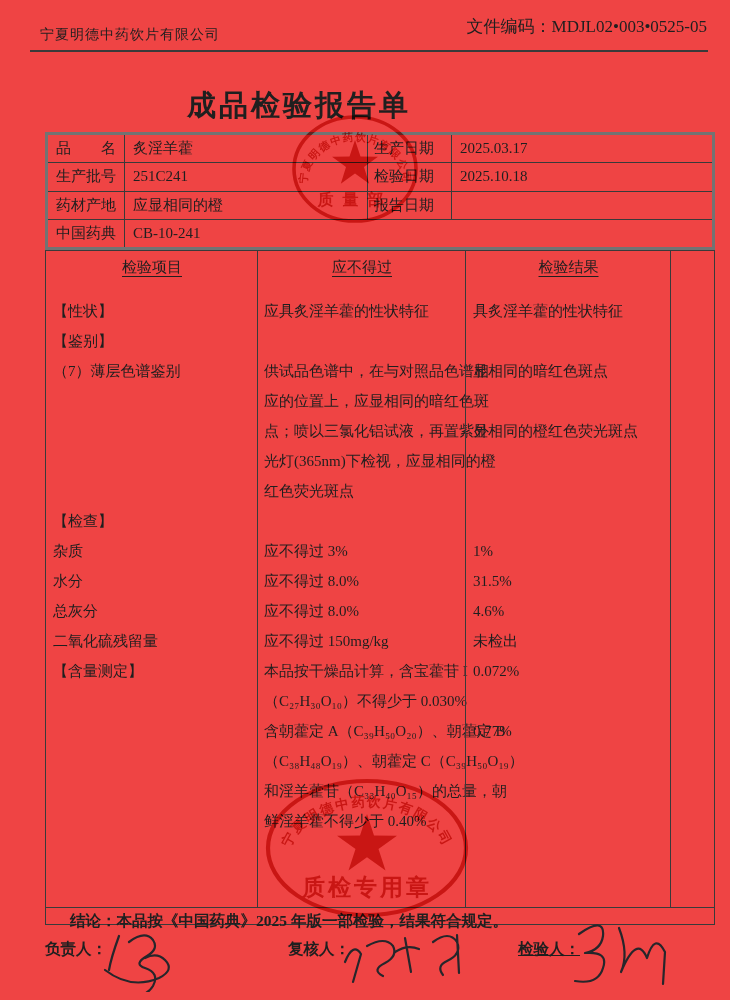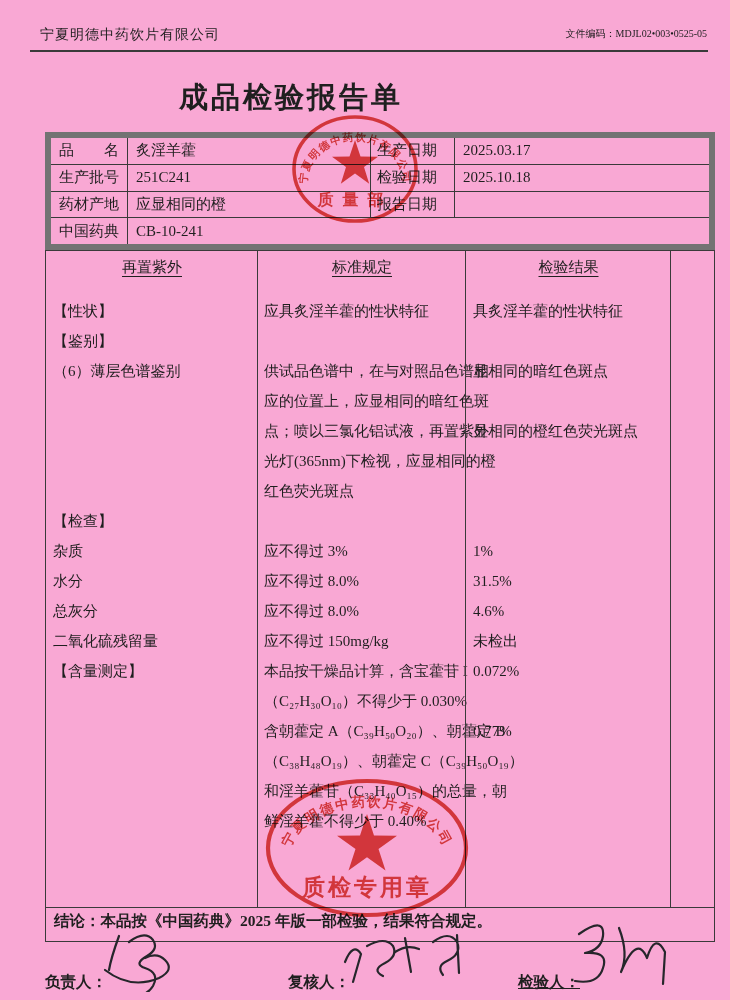--- a/index.html
+++ b/index.html
@@ -1,33 +1,33 @@
 <!DOCTYPE html>
 <html><head>
 <meta charset="utf-8">
 <style>
   html,body{margin:0;padding:0;}
   .page{
     position:relative; width:730px; height:1000px;
-    background:#f9a8d4; overflow:hidden;
+    background:#ef4444; overflow:hidden;
     font-family:"Liberation Serif","DejaVu Serif",serif;
     color:#1f1f1f;
   }
   
   .hdr-company{position:absolute; left:40px; top:26px; font-size:14px; letter-spacing:1px;}
-  .hdr-code{position:absolute; right:23px; top:27px; font-size:10px;}
+  .hdr-code{position:absolute; right:23px; top:15px; font-size:17px;}
   .hdr-rule{position:absolute; left:30px; top:50px; width:678px; height:2px; background:#3a3a3a;}
   .title{
     position:absolute; left:0; top:78px; width:582px; text-align:center;
-    font-size:29px; font-weight:bold; letter-spacing:3px; margin:0;
+    font-size:29px; font-weight:bold; letter-spacing:3px; margin:8px;
   }
   
   .info-table{
     position:absolute; left:45px; top:132px; width:670px; height:118px;
-    border:6px solid #737373; box-sizing:border-box;
+    border:3px solid #737373; box-sizing:border-box;
     display:flex; flex-direction:column; font-size:15px;
   }
   .i-row{flex:1; display:flex; border-bottom:1px solid #3a3a3a;}
   .i-row:last-child{border-bottom:none;}
   .i-cell{box-sizing:border-box; border-right:1px solid #3a3a3a; display:flex; align-items:center; padding-left:8px;}
   .i-label{width:77px; }
   .i-label span{display:inline-block; width:60px; text-align:justify; text-align-last:justify;}
   .i-value{width:243px;}
   .i-dlabel{width:84px; padding-left:6px;}
   .i-dvalue{flex:1; border-right:none;}
@@ -44,25 +44,25 @@
   .trow{display:flex; height:30px; line-height:30px; white-space:nowrap;}
   .tc{box-sizing:border-box; overflow:visible;}
   .tc1{width:212px; padding-left:7px;}
   .tc2{width:208px; padding-left:6px;}
   .tc3{width:205px; padding-left:7px;}
   .tc4{flex:1;}
   .vline{position:absolute; top:0; bottom:0; width:1px; background:#3a3a3a;}
   .vl1{left:211px;} .vl2{left:419px;} .vl3{left:624px;}
   
   .conclusion{
-    position:absolute; left:45px; top:907px; width:670px; height:35px;
+    position:absolute; left:45px; top:907px; width:670px; height:18px;
     border:1px solid #3a3a3a; box-sizing:border-box;
-    font-size:15.5px; font-weight:600; line-height:25px; padding-left:8px;
-  }
-  .signer-label{position:absolute; font-size:15.5px; top:972px; font-weight:600;}
+    font-size:15.5px; font-weight:600; line-height:25px; padding-left:24px;
+  }
+  .signer-label{position:absolute; font-size:15.5px; top:939px; font-weight:600;}
   .sl1{left:45px;} .sl2{left:288px;} .sl3{left:518px;text-decoration:underline;}
   .sig{position:absolute;}
   .sig path{fill:none; stroke:#26262b; stroke-width:2.2; stroke-linecap:round; stroke-linejoin:round;}
   
   .stamp{position:absolute; mix-blend-mode:multiply; opacity:0.88;}
   .stamp *{font-family:"Liberation Sans","DejaVu Sans",sans-serif;}
 </style>
 </head>
 <body>
 
@@ -105,45 +105,45 @@
       <div class="i-cell i-wide">CB-10-241</div>
     </div>
   </div>
 
   <div class="main-table">
     <div class="vline vl1"></div>
     <div class="vline vl2"></div>
     <div class="vline vl3"></div>
     <div class="mt-header">
       <div class="mt-hcell" style="width:212px;border-right:none;">
-          <span>再置紫外</span>
+          <span>检验项目</span>
         </div>
       <div class="mt-hcell" style="width:208px;border-right:none;">
-          <span>标准规定</span>
+          <span>应不得过</span>
         </div>
       <div class="mt-hcell" style="width:205px;border-right:none;">
           <span>检验结果</span>
         </div>
       <div class="mt-hcell" style="flex:1;border-right:none;"></div>
     </div>
     <div class="mt-body">
         <div class="trow">
           <div class="tc tc1">【性状】</div>
           <div class="tc tc2">应具炙淫羊藿的性状特征</div>
           <div class="tc tc3">具炙淫羊藿的性状特征</div>
           <div class="tc tc4"></div>
         </div>
         <div class="trow">
           <div class="tc tc1">【鉴别】</div>
           <div class="tc tc2"></div>
           <div class="tc tc3"></div>
           <div class="tc tc4"></div>
         </div>
         <div class="trow">
-          <div class="tc tc1">（6）薄层色谱鉴别</div>
+          <div class="tc tc1">（7）薄层色谱鉴别</div>
           <div class="tc tc2">供试品色谱中，在与对照品色谱相</div>
           <div class="tc tc3">显相同的暗红色斑点</div>
           <div class="tc tc4"></div>
         </div>
         <div class="trow">
           <div class="tc tc1"></div>
           <div class="tc tc2">应的位置上，应显相同的暗红色斑</div>
           <div class="tc tc3"></div>
           <div class="tc tc4"></div>
         </div>

